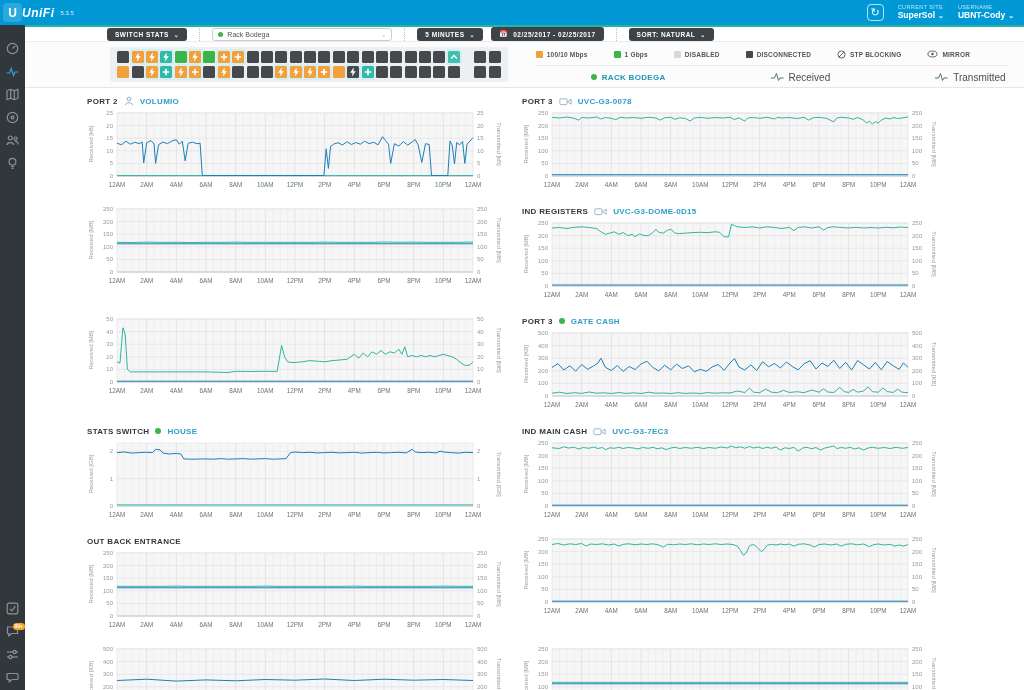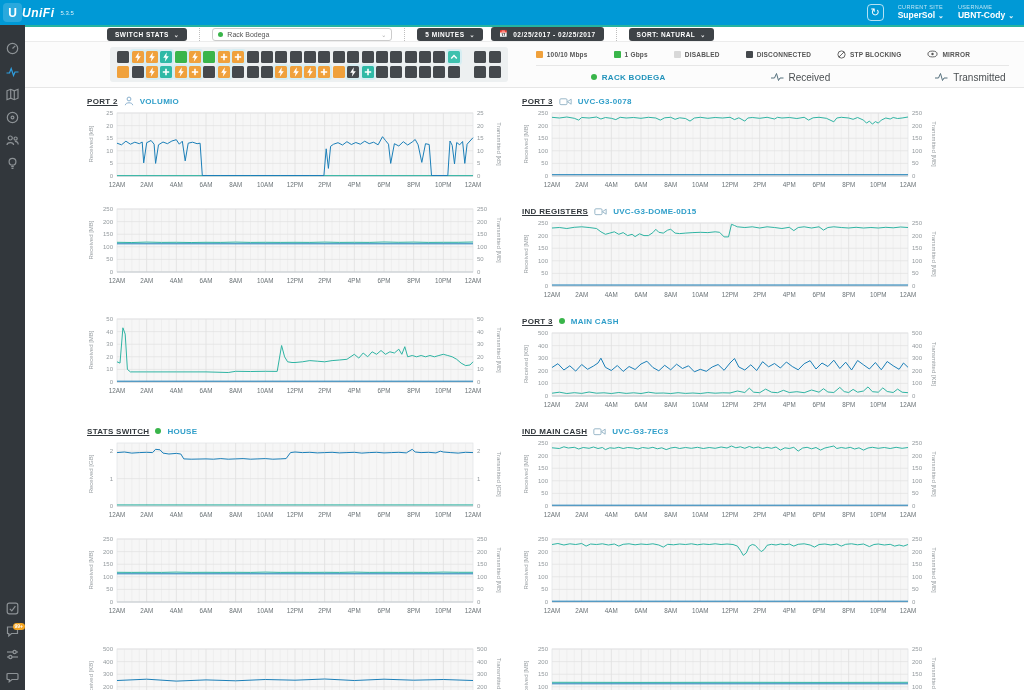--- a/index.html
+++ b/index.html
@@ -78,21 +78,21 @@
   .site-tag .dot { width:6px; height:6px; border-radius:50%; background:#39b54a; }
   .rt-item { display:flex; align-items:flex-start; gap:5px; font-size:10px;
     color:#4a4f52; margin-left:105px; }
 
   
   .charts { background:#fff; padding:6px 0 0 60px; display:grid;
     grid-template-columns:420px 420px; column-gap:15px; row-gap:3px; }
   .chart-block { height:107px; }
   .chart-title { height:14px; display:flex; align-items:center; gap:6px;
     padding-left:2px; }
-  .port-name { font-size:8px; font-weight:bold; color:#32383d; letter-spacing:.3px;text-decoration:underline; }
+  .port-name { font-size:8px; font-weight:bold; color:#32383d; letter-spacing:.3px; }
   .device-name { font-size:8px; font-weight:bold; color:#2f9ec9; letter-spacing:.3px;
     cursor:pointer; }
   .cam-ic svg, .cli-ic svg { display:block; }
   .dot-ic { width:6px; height:6px; border-radius:50%; background:#39b54a; }
 </style>
 </head>
 <body>
 
 <div class="topbar">
   <div class="logo-tile">U</div>
@@ -844,21 +844,21 @@
           <text x="358.3333333333333" y="79" font-size="6.3" fill="#6b7377" text-anchor="middle">10PM</text>
           <text x="388" y="79" font-size="6.3" fill="#6b7377" text-anchor="middle">12AM</text>
           <text x="8" y="36" font-size="6" fill="#9aa0a4" text-anchor="middle" transform="rotate(-90 8 36)">Received [MB]</text>
           <text x="412" y="36" font-size="6" fill="#9aa0a4" text-anchor="middle" transform="rotate(90 412 36)">Transmitted [MB]</text>
           <polyline points="32.0,47.8 35.0,49.1 37.9,13.8 40.2,20.1 42.4,55.4 45.4,57.9 61.7,57.9 91.3,57.9 121.0,57.9 143.3,58.5 150.7,57.3 165.5,57.5 180.3,57.3 192.2,57.4 196.6,31.5 199.6,42.8 202.6,47.8 207.0,48.5 210.0,48.5 217.4,47.8 224.8,46.6 232.3,47.2 239.7,47.8 247.1,46.6 254.5,46.0 261.9,45.3 269.3,40.3 273.8,44.1 278.2,39.0 282.7,42.8 287.1,37.8 291.6,40.3 296.0,36.5 300.5,40.3 304.9,37.8 309.4,39.0 313.8,35.2 316.8,40.3 319.8,32.7 322.7,42.8 327.2,41.5 331.6,42.8 336.1,41.5 340.5,42.8 345.0,41.5 349.4,42.8 353.9,41.5 358.3,40.3 362.8,41.5 367.2,42.8 371.7,45.3 376.1,49.1 380.6,51.6 385.0,51.0 388.0,47.8" fill="none" stroke="#2fb4a3" stroke-width="1" stroke-linejoin="round"></polyline>
           <polyline points="32.0,67.2 388.0,67.2" fill="none" stroke="#1b7fb8" stroke-width="1" stroke-linejoin="round"></polyline>
         </svg></div>
       <div class="chart-block"><div class="chart-title">
           <span class="port-name">PORT 3</span>
           <span class="dot-ic"></span>
-          <span class="device-name">MAIN CASH</span>
+          <span class="device-name">GATE CASH</span>
         </div><svg width="420" height="92" viewBox="0 0 420 92">
           <rect x="32" y="5" width="356" height="63" fill="#f6f6f6" stroke="#e0e3e5" stroke-width="0.7"></rect>
           <line x1="39.416666666666664" y1="5" x2="39.416666666666664" y2="68" stroke="#ebebeb" stroke-width="0.7"></line>
           <line x1="46.83333333333333" y1="5" x2="46.83333333333333" y2="68" stroke="#ebebeb" stroke-width="0.7"></line>
           <line x1="54.25" y1="5" x2="54.25" y2="68" stroke="#ebebeb" stroke-width="0.7"></line>
           <line x1="61.666666666666664" y1="5" x2="61.666666666666664" y2="68" stroke="#dcdcdc" stroke-width="0.7"></line>
           <line x1="69.08333333333334" y1="5" x2="69.08333333333334" y2="68" stroke="#ebebeb" stroke-width="0.7"></line>
           <line x1="76.5" y1="5" x2="76.5" y2="68" stroke="#ebebeb" stroke-width="0.7"></line>
           <line x1="83.91666666666667" y1="5" x2="83.91666666666667" y2="68" stroke="#ebebeb" stroke-width="0.7"></line>
           <line x1="91.33333333333333" y1="5" x2="91.33333333333333" y2="68" stroke="#dcdcdc" stroke-width="0.7"></line>
@@ -1104,21 +1104,23 @@
           <text x="269.3333333333333" y="79" font-size="6.3" fill="#6b7377" text-anchor="middle">4PM</text>
           <text x="299" y="79" font-size="6.3" fill="#6b7377" text-anchor="middle">6PM</text>
           <text x="328.6666666666667" y="79" font-size="6.3" fill="#6b7377" text-anchor="middle">8PM</text>
           <text x="358.3333333333333" y="79" font-size="6.3" fill="#6b7377" text-anchor="middle">10PM</text>
           <text x="388" y="79" font-size="6.3" fill="#6b7377" text-anchor="middle">12AM</text>
           <text x="8" y="36" font-size="6" fill="#9aa0a4" text-anchor="middle" transform="rotate(-90 8 36)">Received [MB]</text>
           <text x="412" y="36" font-size="6" fill="#9aa0a4" text-anchor="middle" transform="rotate(90 412 36)">Transmitted [MB]</text>
           <polyline points="32.0,9.8 39.4,10.5 43.9,8.8 48.3,10.0 54.3,9.3 58.7,11.0 63.2,9.5 69.1,10.3 73.5,9.0 78.0,10.5 82.4,9.5 85.4,11.6 89.8,9.8 94.3,10.3 98.8,9.3 103.2,10.5 107.6,9.5 113.6,10.0 118.0,11.0 122.5,9.5 128.4,10.3 132.9,9.3 137.3,10.8 141.8,9.8 146.2,11.6 150.7,10.0 155.1,9.3 159.6,10.5 165.5,9.5 171.4,10.3 177.4,9.3 183.3,10.5 189.2,9.5 195.2,10.3 201.1,9.0 207.0,10.0 211.5,8.0 215.9,9.8 220.4,8.8 224.8,10.3 229.3,8.5 233.7,10.0 238.2,9.0 242.6,10.5 247.1,9.3 251.5,10.3 256.0,9.0 260.4,12.1 264.9,9.8 269.3,10.5 273.8,9.3 278.2,13.1 282.7,10.0 287.1,9.3 291.6,10.8 296.0,9.5 300.5,12.1 304.9,10.0 309.4,9.0 313.8,8.0 316.8,10.5 321.3,9.5 325.7,10.3 330.2,9.3 334.6,11.0 339.0,9.8 343.5,12.1 348.0,10.0 352.4,9.3 358.3,10.3 364.3,9.5 370.2,10.5 376.1,9.3 382.1,10.3 388.0,9.5" fill="none" stroke="#2fb4a3" stroke-width="1" stroke-linejoin="round"></polyline>
           <polyline points="32.0,67.2 388.0,67.2" fill="none" stroke="#1b7fb8" stroke-width="1" stroke-linejoin="round"></polyline>
         </svg></div>
-      <div class="chart-block"><svg width="420" height="92" viewBox="0 0 420 92">
+      <div class="chart-block"><div class="chart-title">
+          <span class="port-name">OUT BACK ENTRANCE</span>
+        </div><svg width="420" height="92" viewBox="0 0 420 92">
           <rect x="32" y="5" width="356" height="63" fill="#f6f6f6" stroke="#e0e3e5" stroke-width="0.7"></rect>
           <line x1="39.416666666666664" y1="5" x2="39.416666666666664" y2="68" stroke="#ebebeb" stroke-width="0.7"></line>
           <line x1="46.83333333333333" y1="5" x2="46.83333333333333" y2="68" stroke="#ebebeb" stroke-width="0.7"></line>
           <line x1="54.25" y1="5" x2="54.25" y2="68" stroke="#ebebeb" stroke-width="0.7"></line>
           <line x1="61.666666666666664" y1="5" x2="61.666666666666664" y2="68" stroke="#dcdcdc" stroke-width="0.7"></line>
           <line x1="69.08333333333334" y1="5" x2="69.08333333333334" y2="68" stroke="#ebebeb" stroke-width="0.7"></line>
           <line x1="76.5" y1="5" x2="76.5" y2="68" stroke="#ebebeb" stroke-width="0.7"></line>
           <line x1="83.91666666666667" y1="5" x2="83.91666666666667" y2="68" stroke="#ebebeb" stroke-width="0.7"></line>
           <line x1="91.33333333333333" y1="5" x2="91.33333333333333" y2="68" stroke="#dcdcdc" stroke-width="0.7"></line>
           <line x1="98.75" y1="5" x2="98.75" y2="68" stroke="#ebebeb" stroke-width="0.7"></line>

